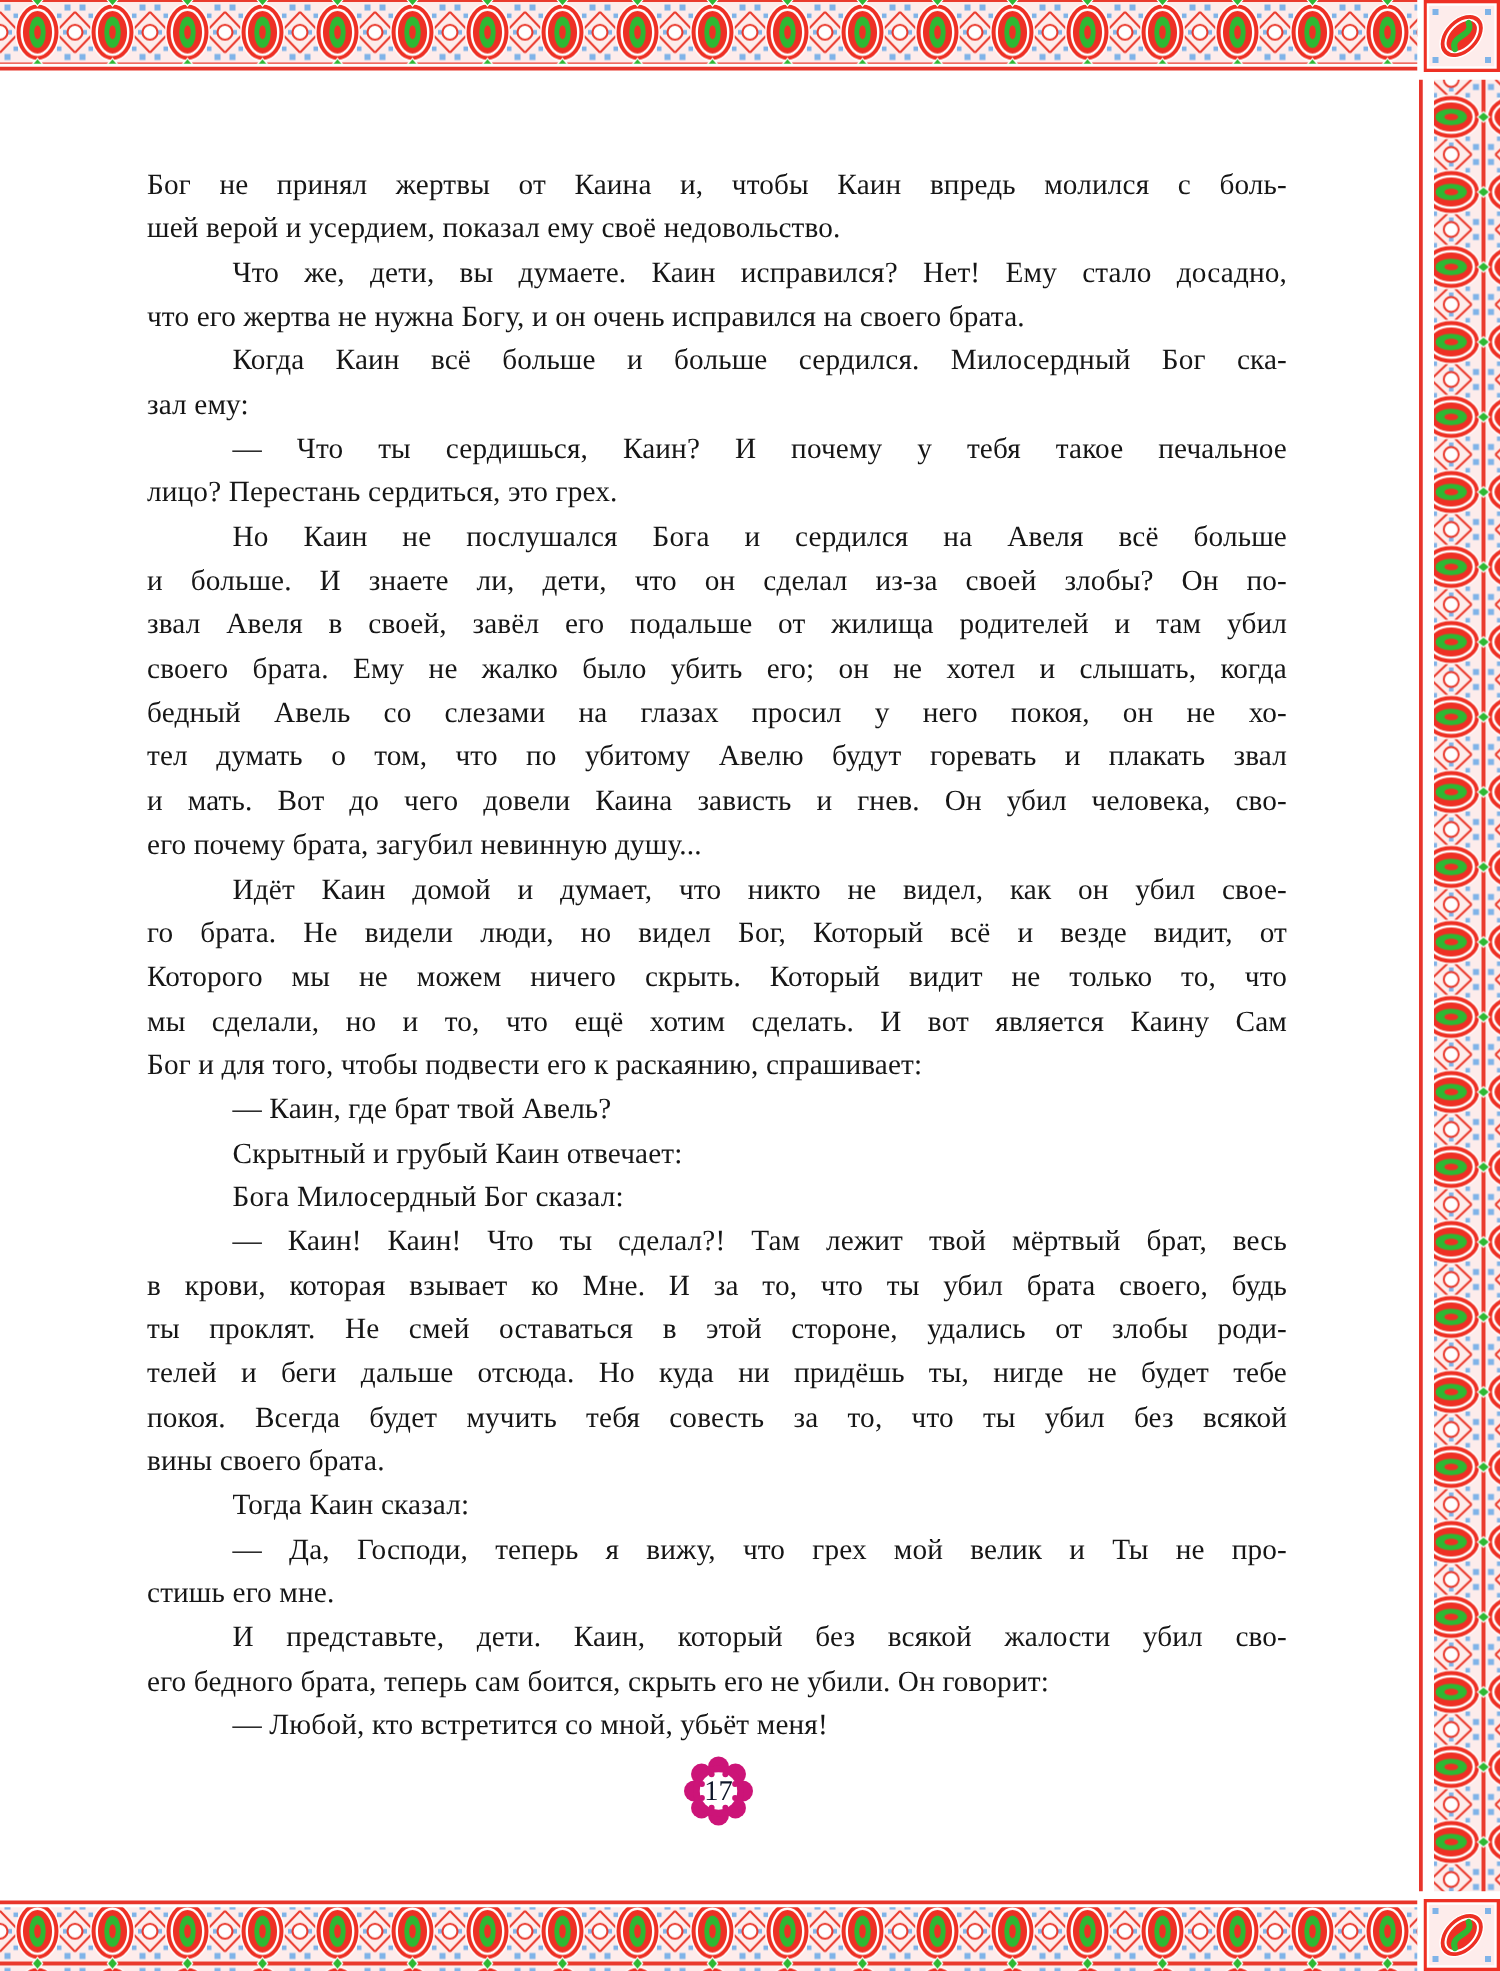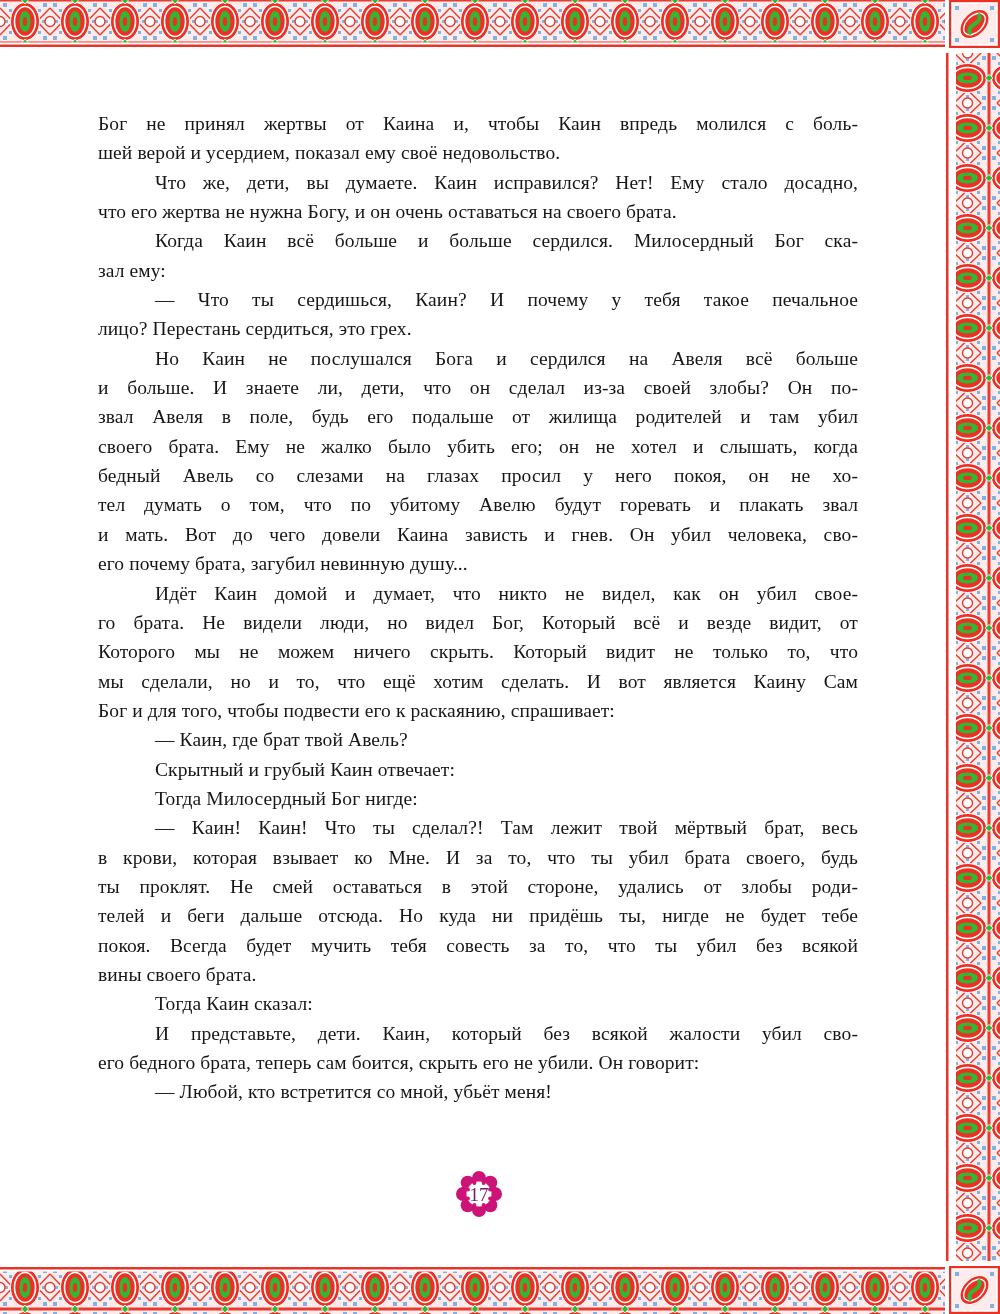--- a/index.html
+++ b/index.html
@@ -36,21 +36,21 @@
   .line.first-indent { text-indent: 57px; }
 
   
   .medallion {
     position: absolute;
     left: 455px; top: 1170px; width: 48px; height: 48px;
   }
   .medallion .num {
     position: absolute; inset: 0;
     display: flex; align-items: center; justify-content: center;
-    font-size: 19px; color: #701a75;
+    font-size: 19px; color: #0f172a;
     padding-top: 1px;
   }
   .defs-holder { position: absolute; width: 0; height: 0; overflow: hidden; }
 </style>
 </head>
 <body>
 
 <div class="defs-holder">
   <svg width="0" height="0" aria-hidden="true">
     <defs>
@@ -144,66 +144,70 @@
     </svg>
   </div>
 
   <div class="text-block">
       <div class="para">
         <div class="line">Бог не принял жертвы от Каина и, чтобы Каин впредь молился с боль-</div>
         <div class="line para-end">шей верой и усердием, показал ему своё недовольство.</div>
       </div>
       <div class="para">
         <div class="line first-indent">Что же, дети, вы думаете. Каин исправился? Нет! Ему стало досадно,</div>
-        <div class="line para-end">что его жертва не нужна Богу, и он очень оставаться на своего брата.</div>
+        <div class="line para-end">что его жертва не нужна Богу, и он очень исправился на своего брата.</div>
       </div>
       <div class="para">
         <div class="line first-indent">Когда Каин всё больше и больше сердился. Милосердный Бог ска-</div>
         <div class="line para-end">зал ему:</div>
       </div>
       <div class="para">
         <div class="line first-indent">— Что ты сердишься, Каин? И почему у тебя такое печальное</div>
         <div class="line para-end">лицо? Перестань сердиться, это грех.</div>
       </div>
       <div class="para">
         <div class="line first-indent">Но Каин не послушался Бога и сердился на Авеля всё больше</div>
         <div class="line">и больше. И знаете ли, дети, что он сделал из-за своей злобы? Он по-</div>
-        <div class="line">звал Авеля в поле, будь его подальше от жилища родителей и там убил</div>
+        <div class="line">звал Авеля в своей, завёл его подальше от жилища родителей и там убил</div>
         <div class="line">своего брата. Ему не жалко было убить его; он не хотел и слышать, когда</div>
         <div class="line">бедный Авель со слезами на глазах просил у него покоя, он не хо-</div>
         <div class="line">тел думать о том, что по убитому Авелю будут горевать и плакать звал</div>
         <div class="line">и мать. Вот до чего довели Каина зависть и гнев. Он убил человека, сво-</div>
         <div class="line para-end">его почему брата, загубил невинную душу...</div>
       </div>
       <div class="para">
         <div class="line first-indent">Идёт Каин домой и думает, что никто не видел, как он убил свое-</div>
         <div class="line">го брата. Не видели люди, но видел Бог, Который всё и везде видит, от</div>
         <div class="line">Которого мы не можем ничего скрыть. Который видит не только то, что</div>
         <div class="line">мы сделали, но и то, что ещё хотим сделать. И вот является Каину Сам</div>
         <div class="line para-end">Бог и для того, чтобы подвести его к раскаянию, спрашивает:</div>
       </div>
       <div class="para">
         <div class="line para-end first-indent">— Каин, где брат твой Авель?</div>
       </div>
       <div class="para">
         <div class="line para-end first-indent">Скрытный и грубый Каин отвечает:</div>
       </div>
       <div class="para">
-        <div class="line para-end first-indent">Тогда Милосердный Бог нигде:</div>
+        <div class="line para-end first-indent">Бога Милосердный Бог сказал:</div>
       </div>
       <div class="para">
         <div class="line first-indent">— Каин! Каин! Что ты сделал?! Там лежит твой мёртвый брат, весь</div>
         <div class="line">в крови, которая взывает ко Мне. И за то, что ты убил брата своего, будь</div>
         <div class="line">ты проклят. Не смей оставаться в этой стороне, удались от злобы роди-</div>
         <div class="line">телей и беги дальше отсюда. Но куда ни придёшь ты, нигде не будет тебе</div>
         <div class="line">покоя. Всегда будет мучить тебя совесть за то, что ты убил без всякой</div>
         <div class="line para-end">вины своего брата.</div>
       </div>
       <div class="para">
         <div class="line para-end first-indent">Тогда Каин сказал:</div>
+      </div>
+      <div class="para">
+        <div class="line first-indent">— Да, Господи, теперь я вижу, что грех мой велик и Ты не про-</div>
+        <div class="line para-end">стишь его мне.</div>
       </div>
       <div class="para">
         <div class="line first-indent">И представьте, дети. Каин, который без всякой жалости убил сво-</div>
         <div class="line para-end">его бедного брата, теперь сам боится, скрыть его не убили. Он говорит:</div>
       </div>
       <div class="para">
         <div class="line para-end first-indent">— Любой, кто встретится со мной, убьёт меня!</div>
       </div>
     </div>
 

